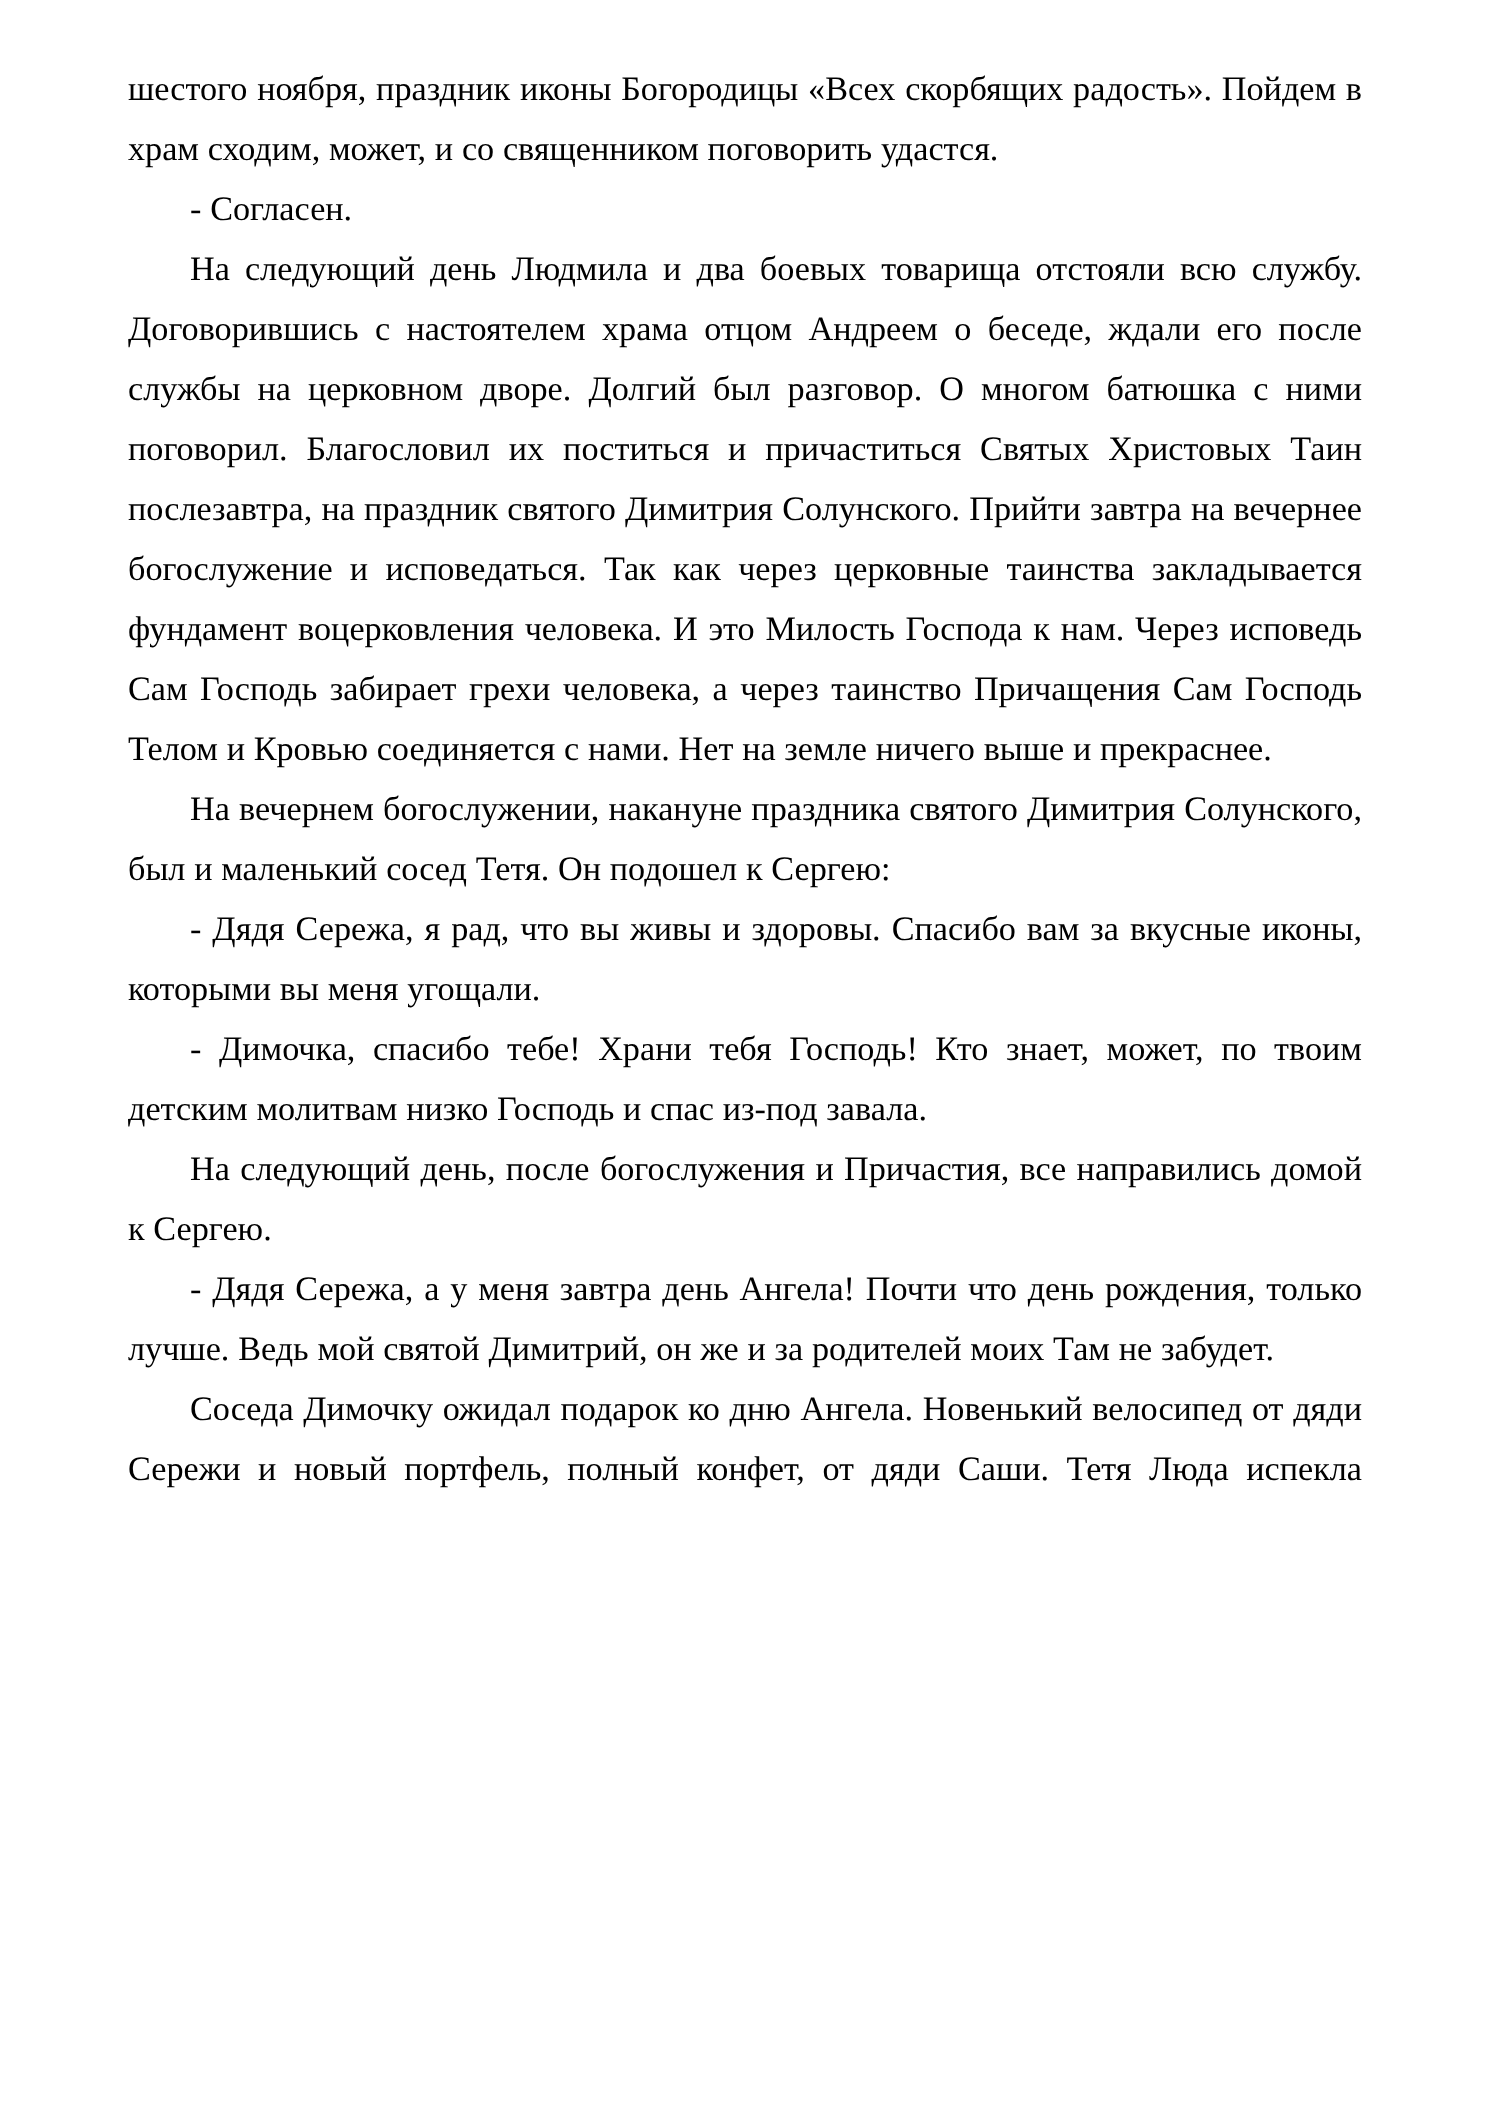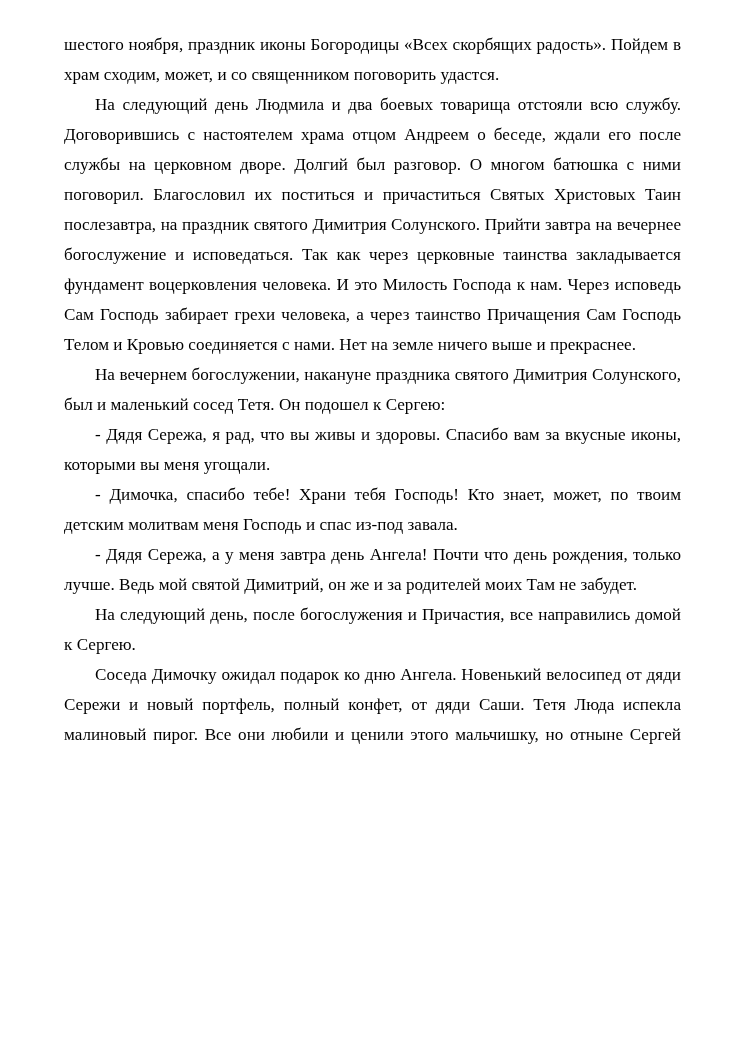--- a/index.html
+++ b/index.html
@@ -60,33 +60,34 @@
 </style>
 </head>
 <body>
 
 <div class="page">
 
   <div class="text-block">
 
     <p class="para no-indent">шестого ноября, праздник иконы Богородицы «Всех скорбящих радость». Пойдем в храм сходим, может, и со священником поговорить удастся.</p>
 
+    <p class="para">- Согласен.</p>
 
     <p class="para">На следующий день Людмила и два боевых товарища отстояли всю службу. Договорившись с настоятелем храма отцом Андреем о беседе, ждали его после службы на церковном дворе. Долгий был разговор. О многом батюшка с ними поговорил. Благословил их поститься и причаститься Святых Христовых Таин послезавтра, на праздник святого Димитрия Солунского. Прийти завтра на вечернее богослужение и исповедаться. Так как через церковные таинства закладывается фундамент воцерковления человека. И это Милость Господа к нам. Через исповедь Сам Господь забирает грехи человека, а через таинство Причащения Сам Господь Телом и Кровью соединяется с нами. Нет на земле ничего выше и прекраснее.</p>
 
     <p class="para">На вечернем богослужении, накануне праздника святого Димитрия Солунского, был и маленький сосед Тетя. Он подошел к Сергею:</p>
 
     <p class="para">- Дядя Сережа, я рад, что вы живы и здоровы. Спасибо вам за вкусные иконы, которыми вы меня угощали.</p>
 
 
-    <p class="para">- Димочка, спасибо тебе! Храни тебя Господь! Кто знает, может, по твоим детским молитвам меня Господь и спас из-под завала.</p>
+    <p class="para">- Димочка, спасибо тебе! Храни тебя Господь! Кто знает, может, по твоим детским молитвам низко Господь и спас из-под завала.</p>
+
+    <p class="para">На следующий день, после богослужения и Причастия, все направились домой к Сергею.</p>
 
     <p class="para">- Дядя Сережа, а у меня завтра день Ангела! Почти что день рождения, только лучше. Ведь мой святой Димитрий, он же и за родителей моих Там не забудет.</p>
-
-    <p class="para">На следующий день, после богослужения и Причастия, все направились домой к Сергею.</p>
 
     <p class="para">Соседа Димочку ожидал подарок ко дню Ангела. Новенький велосипед от дяди Сережи и новый портфель, полный конфет, от дяди Саши. Тетя Люда испекла малиновый пирог. Все они любили и ценили этого мальчишку, но отныне Сергей пообещал заботиться о нем, как о собственном ребенке.</p>
 
 
   </div>
 
   <div class="page-number">89</div>
 
 </div>
 

